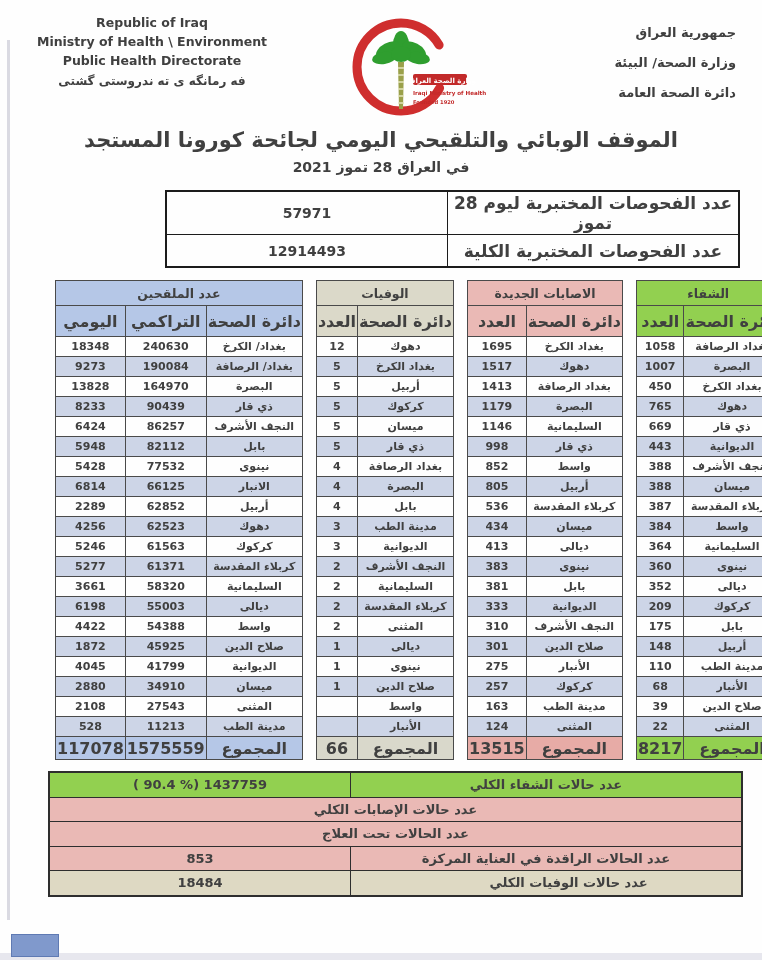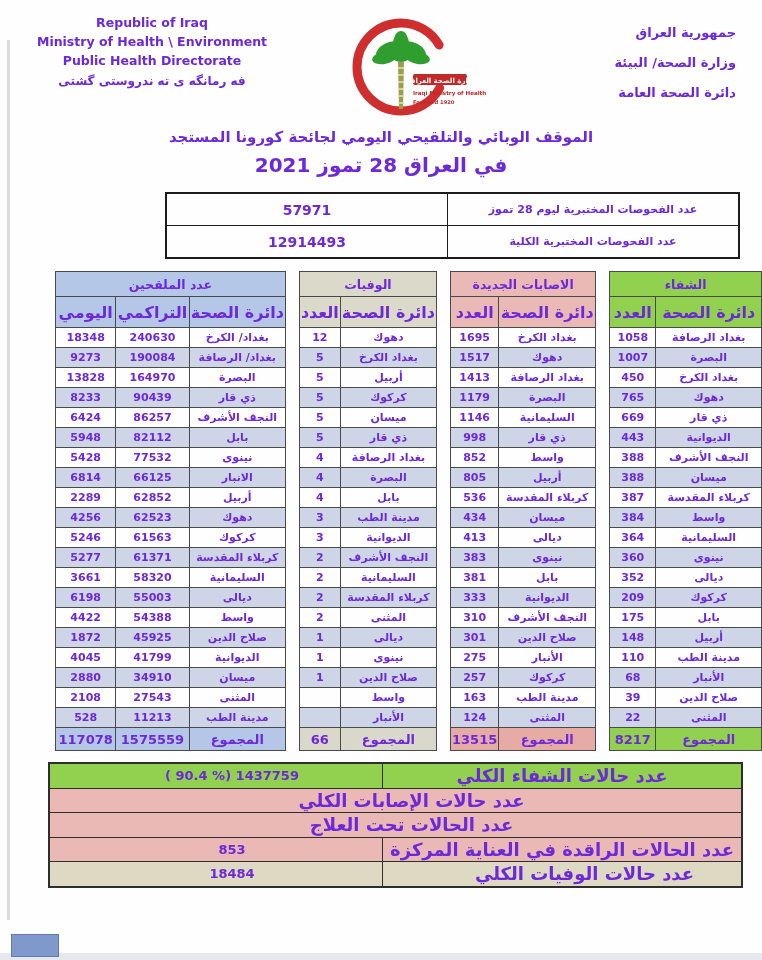--- a/index.html
+++ b/index.html
@@ -1,59 +1,59 @@
 <!DOCTYPE html>
 <html lang="ar"><head>
 <meta charset="utf-8">
 <style>
   html,body{margin:0;padding:0;background:#f4f4f6;}
   .page{position:relative;width:762px;height:960px;background:#fefefe;overflow:hidden;
-        font-family:"DejaVu Sans","Liberation Sans",sans-serif;font-weight:700;color:#6d28d9;}
+        font-family:"DejaVu Sans","Liberation Sans",sans-serif;font-weight:700;color:#404040;}
   .scan-left{position:absolute;left:7px;top:40px;width:3px;height:880px;background:#dadae2;}
   .scan-bottom{position:absolute;left:0;bottom:0;width:762px;height:7px;background:#e7e7ee;}
   .frag{position:absolute;left:11px;bottom:3px;width:46px;height:21px;background:#8099cc;border:1px solid #5f7ab3;}
 
   
   .header{display:flex;justify-content:space-between;align-items:flex-start;padding:14px 26px 0 34px;}
   .hdr-en{width:236px;text-align:center;font-size:12.5px;line-height:1.5;}
   .hdr-en .ku{font-size:12px;direction:rtl;margin-top:2px;}
   .hdr-ar{width:190px;text-align:right;direction:rtl;font-size:13px;line-height:2.3;padding-top:4px;}
   .logo{width:158px;height:110px;margin-top:0;}
 
   
   .title{te​xt-align:center;text-align:center;margin-top:4px;direction:rtl;}
-  .title .l1{font-size:15px;}
-  .title .l2{font-size:20px;margin-top:7px;}
+  .title .l1{font-size:21px;}
+  .title .l2{font-size:14px;margin-top:7px;}
 
   
   .tests{margin:15px 22px 0 165px;width:575px;border-collapse:collapse;border:2px solid #1c1c1c;}
   .tests td{border:1.5px solid #1c1c1c;height:29px;text-align:center;vertical-align:middle;margin-left:16px;}
   .tests .val{width:278px;font-size:14px;}
-  .tests .lbl{direction:rtl;font-size:11px;}
+  .tests .lbl{direction:rtl;font-size:17px;}
 
   
   .tables-row{display:flex;gap:13px;margin:12px 0 0 55px;align-items:center;}
   table.ptable{border-collapse:collapse;table-layout:fixed;}
   .ptable td{border:1px solid #4a4a4a;text-align:center;vertical-align:middle;
              padding:0 1px;overflow:hidden;white-space:nowrap;}
   .ptable thead td.ttl{background:var(--hdr);height:24px;font-size:12.5px;direction:rtl;}
   .ptable thead td.sub{background:var(--hdr);height:30px;font-size:16px;direction:rtl;}
   .ptable tbody td{height:19px;font-size:11px;}
   .ptable tbody tr:nth-child(even) td{background:#cdd5e7;}
-  .ptable tfoot td{background:var(--tot);height:22px;font-size:13px;}
+  .ptable tfoot td{background:var(--tot);height:22px;font-size:16px;}
   .ptable .name{direction:rtl;}
 
   
   .summary{margin:11px 0 0 48px;width:691px;border:2px solid #2e2e2e;}
-  .summary .srow{display:flex;height:23.5px;border-bottom:1.5px solid #2e2e2e;padding-left:32px;}
+  .summary .srow{display:flex;height:23.5px;border-bottom:1.5px solid #2e2e2e;}
   .summary .srow:last-child{border-bottom:none;gap:45px;}
   .summary .sval{width:300px;border-right:1.5px solid #2e2e2e;display:flex;align-items:center;
                  justify-content:center;font-size:13px;direction:ltr;}
   .summary .slbl{flex:1;display:flex;align-items:center;justify-content:center;
-                 direction:rtl;font-size:18px;}
+                 direction:rtl;font-size:13px;}
 </style>
 </head>
 <body>
 
 <div class="page">
   <div class="scan-left"></div>
   <div class="scan-bottom"></div>
   <div class="frag"></div>
 
   <div class="header">

